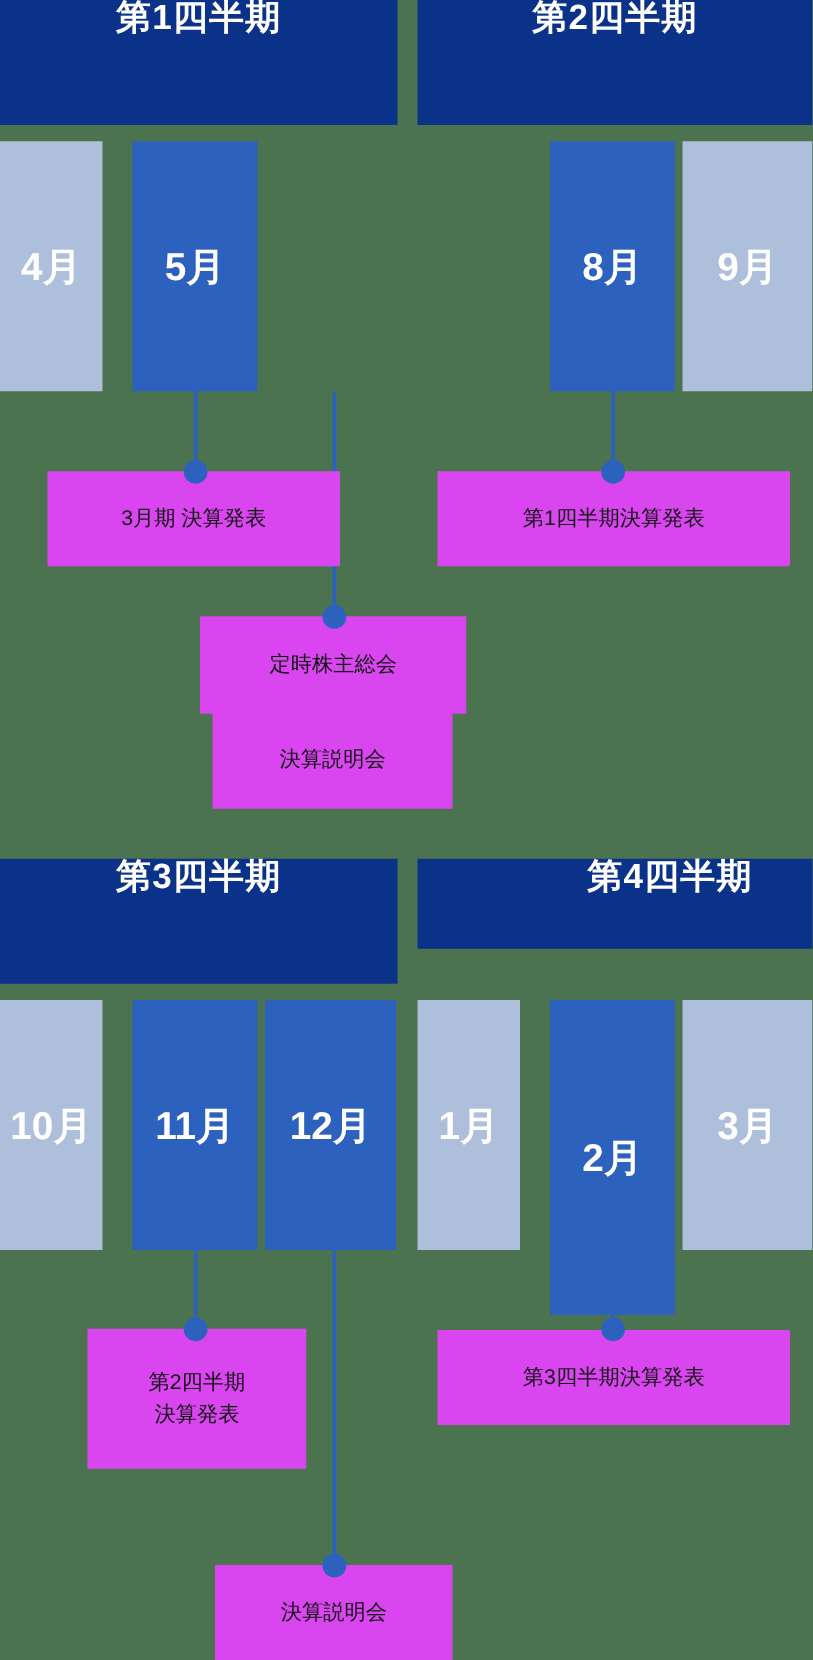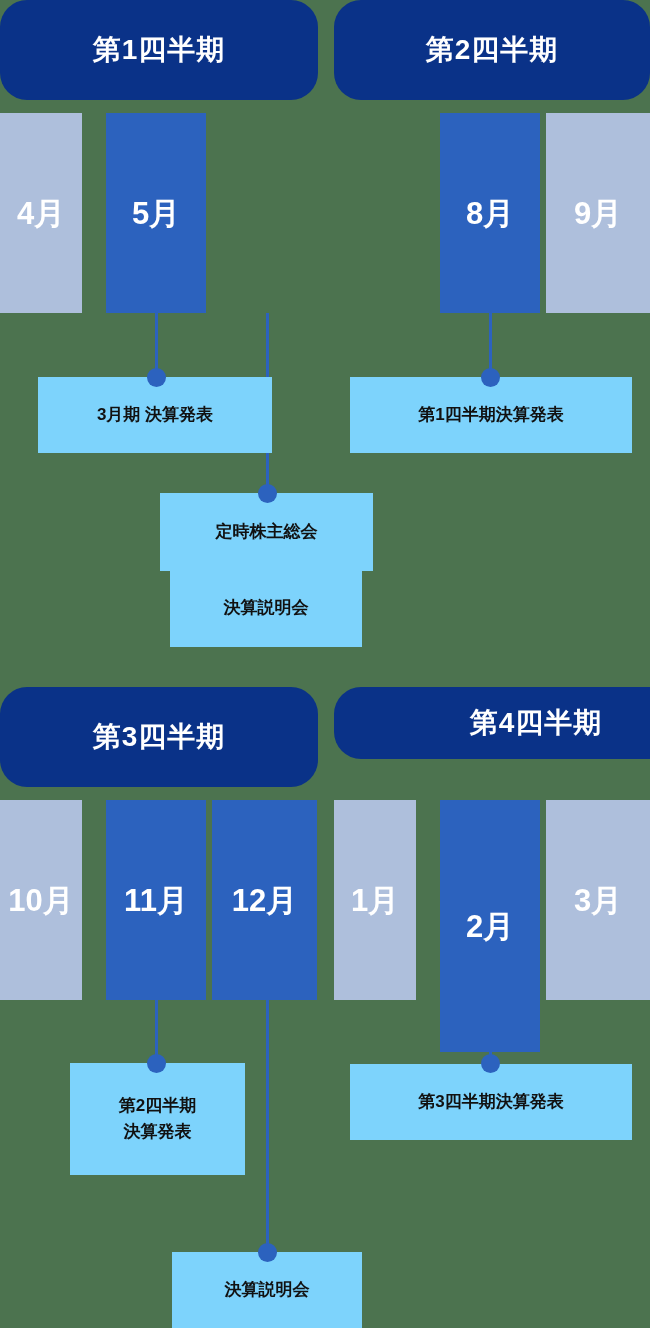--- a/index.html
+++ b/index.html
@@ -15,27 +15,25 @@
     background:#4c734f;
     overflow:hidden;
   }
 
   
   .qhead{
     position:absolute;
     background:#0a3288;
     color:#ffffff;
     display:flex;
-    align-items:center;
     justify-content:center;
     font-size:28px;
     font-weight:bold;
     letter-spacing:1px;
     line-height:1;
-    border-radius:27px;
   }
 
   
   .month{
     position:absolute;
     display:flex;
     align-items:center;
     justify-content:center;
     color:#ffffff;
     font-size:31px;
@@ -55,29 +53,29 @@
     position:absolute;
     width:19px;
     height:19px;
     border-radius:50%;
     background:#2c62be;
   }
 
   
   .ebox{
     position:absolute;
-    background:#7dd3fc;
+    background:#d946ef;
     color:#111111;
     display:flex;
     align-items:center;
     justify-content:center;
     text-align:center;
     font-size:17px;
     line-height:1.55;
-    font-weight:bold;
+    font-weight:normal;
   }
   .ebox .txt{ display:block; padding:0 6px; white-space:pre-line; }
 
   
   .layer-line{ z-index:1; }
   .layer-box { z-index:2; }
   .layer-dot { z-index:3; }
 </style>
 </head>
 <body>

